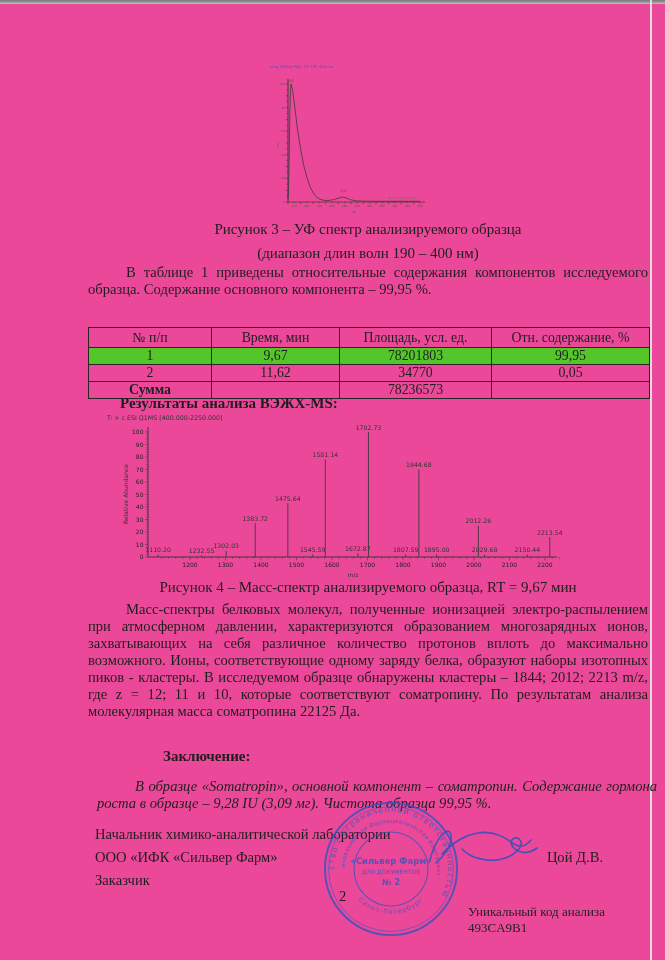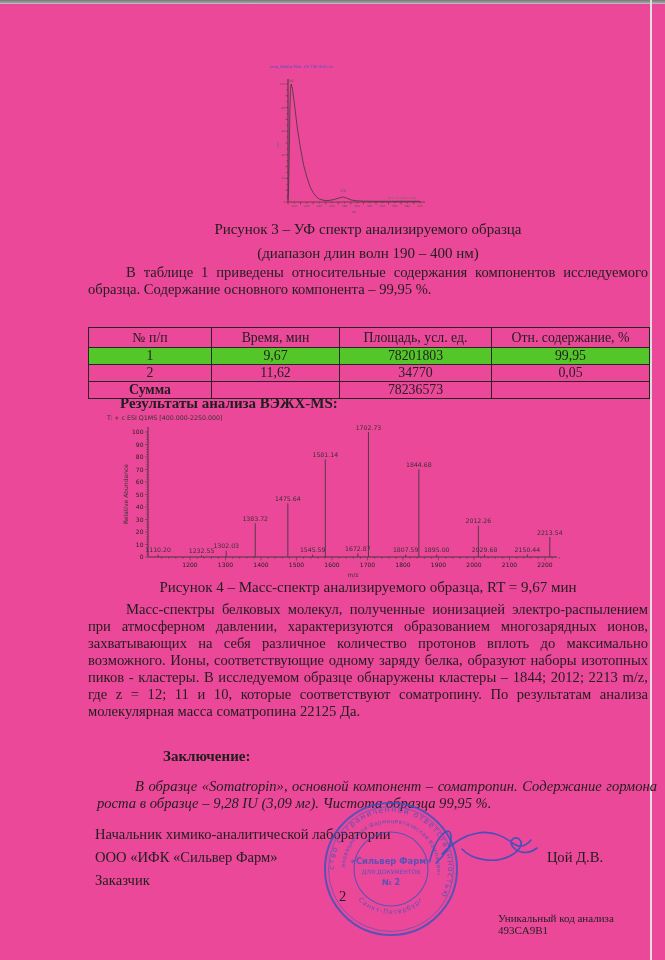--- a/index.html
+++ b/index.html
@@ -23,21 +23,21 @@
   table.t1 td { height:17px; }
   tr.hl td { background:var(--green); }
   td.sum { font-weight:bold; text-align:left; padding-left:14px; }
   svg text { font-family:"DejaVu Sans", sans-serif; }
   .uv { position:absolute; left:252px; top:55px; width:215px; height:168px; }
   .ms { position:absolute; left:95px; top:410px; width:470px; height:170px; }
   .stamp { position:absolute; left:316px; top:794px; width:150px; height:150px; }
   .autograph { position:absolute; left:420px; top:818px; width:130px; height:60px; }
   .sig { position:absolute; font-size:14.6px; }
   .pagenum { position:absolute; left:339px; top:888px; font-size:14.6px; }
-  .code { position:absolute; left:498px; top:904px; font-size:11px; color:#232323;margin-top:8px; }
+  .code { position:absolute; left:468px; top:904px; font-size:13px; color:#232323; }
 </style>
 </head>
 <body>
 
 <div class="page">
   <div class="scan-top"></div>
   <div class="scan-right"></div>
 
   <svg class="uv" viewBox="0 0 215 168">
     <text x="18" y="13" font-size="3.8" fill="#4a52c8">smp_98kDa PDA: UV 190-400 nm</text>

